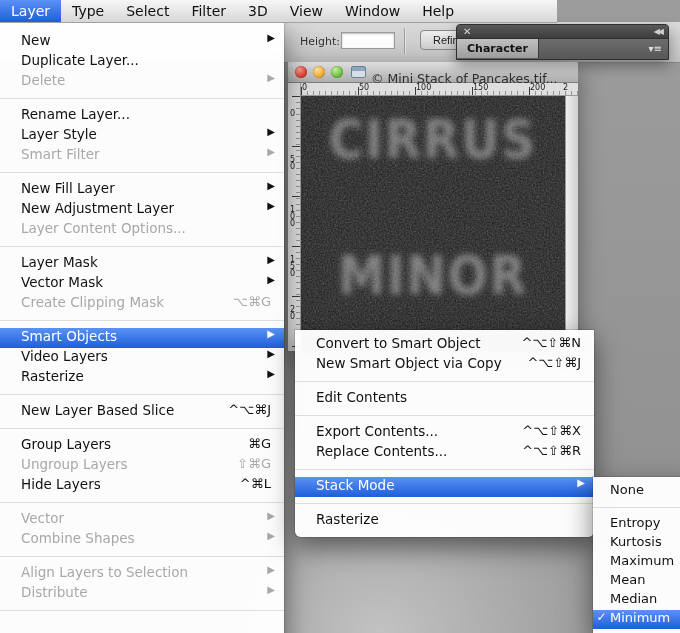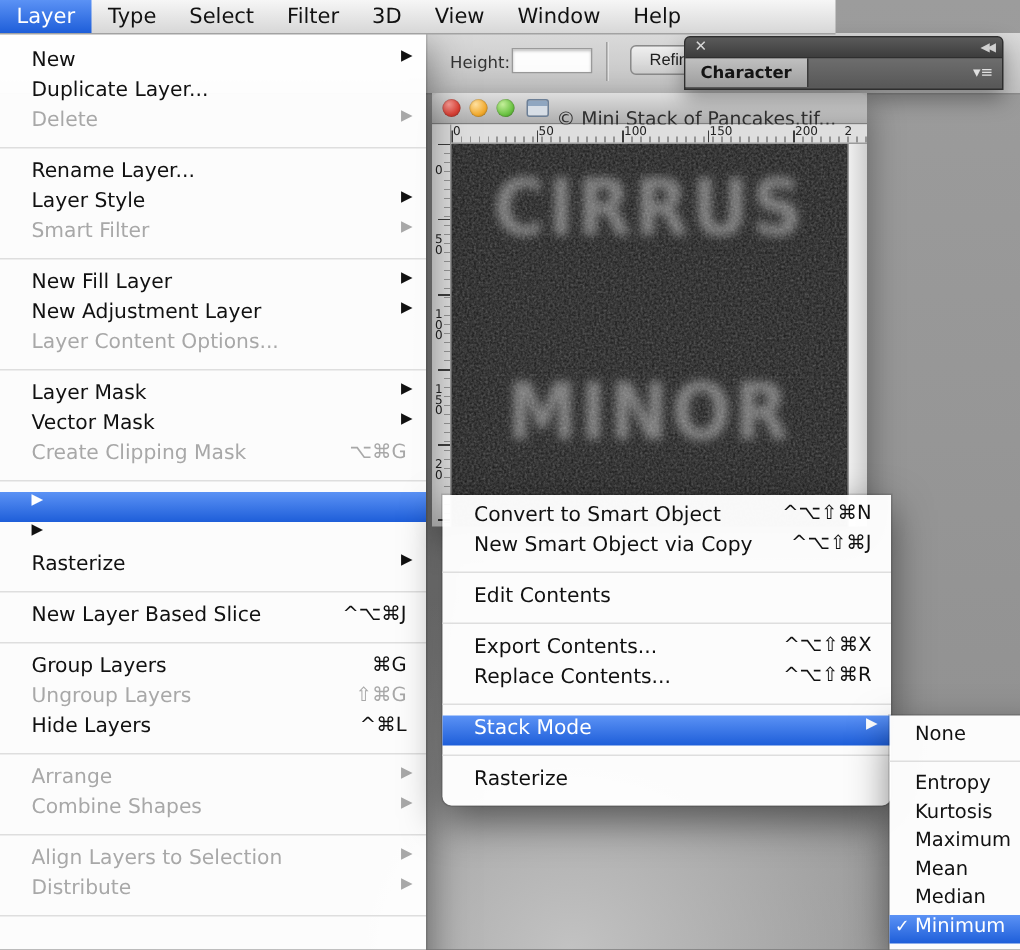--- a/index.html
+++ b/index.html
@@ -234,24 +234,26 @@
         <span class="arr">▶</span>
       </div>
       <div class="mi dis">
         <span class="chk"></span>
         <span class="lbl">Create Clipping Mask</span>
         <span class="sc">⌥⌘G</span>
       </div>
       <div class="msep"></div>
       <div class="mi sel">
         <span class="chk"></span>
-        <span class="arr">▶</span>
-      </div>
-      <div class="mi">
-        <span class="chk"></span>
+        <span class="lbl">Smart Objects</span>
+        <span class="arr">▶</span>
+      </div>
+      <div class="mi">
+        <span class="chk"></span>
+        <span class="lbl">Video Layers</span>
         <span class="arr">▶</span>
       </div>
       <div class="mi">
         <span class="chk"></span>
         <span class="lbl">Rasterize</span>
         <span class="arr">▶</span>
       </div>
       <div class="msep"></div>
       <div class="mi">
         <span class="chk"></span>
@@ -270,21 +272,21 @@
         <span class="sc">⇧⌘G</span>
       </div>
       <div class="mi">
         <span class="chk"></span>
         <span class="lbl">Hide Layers</span>
         <span class="sc">^⌘L</span>
       </div>
       <div class="msep"></div>
       <div class="mi dis">
         <span class="chk"></span>
-        <span class="lbl">Arrange</span>
+        <span class="lbl">Vector</span>
         <span class="arr">▶</span>
       </div>
       <div class="mi dis">
         <span class="chk"></span>
         <span class="lbl">Combine Shapes</span>
         <span class="arr">▶</span>
       </div>
       <div class="msep"></div>
       <div class="mi dis">
         <span class="chk"></span>

